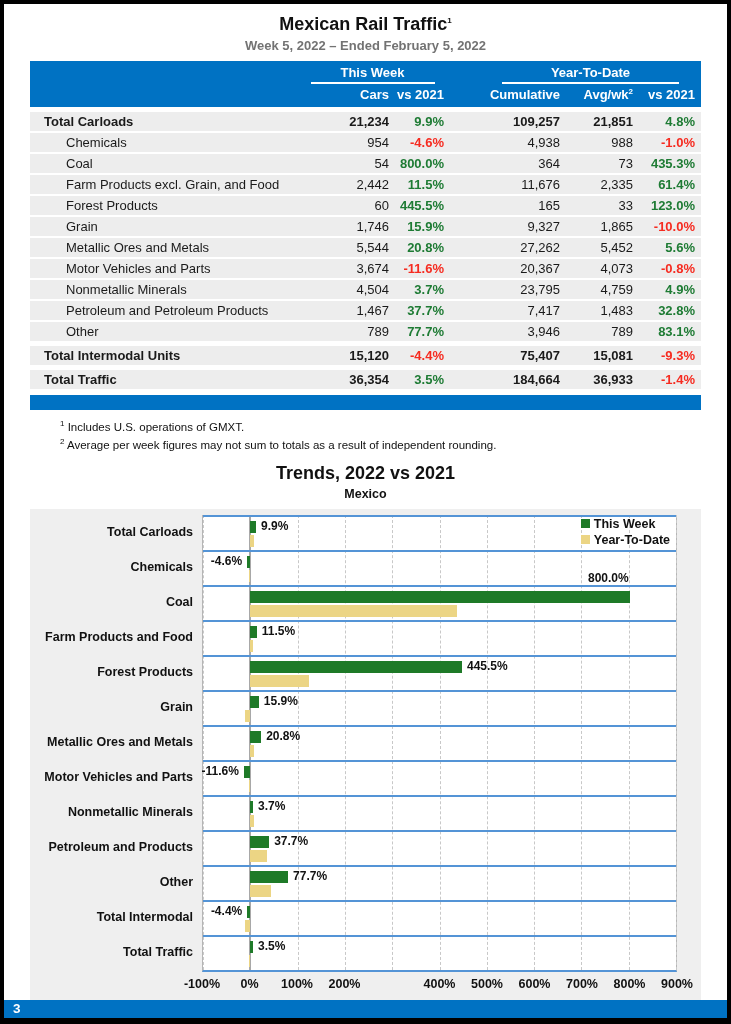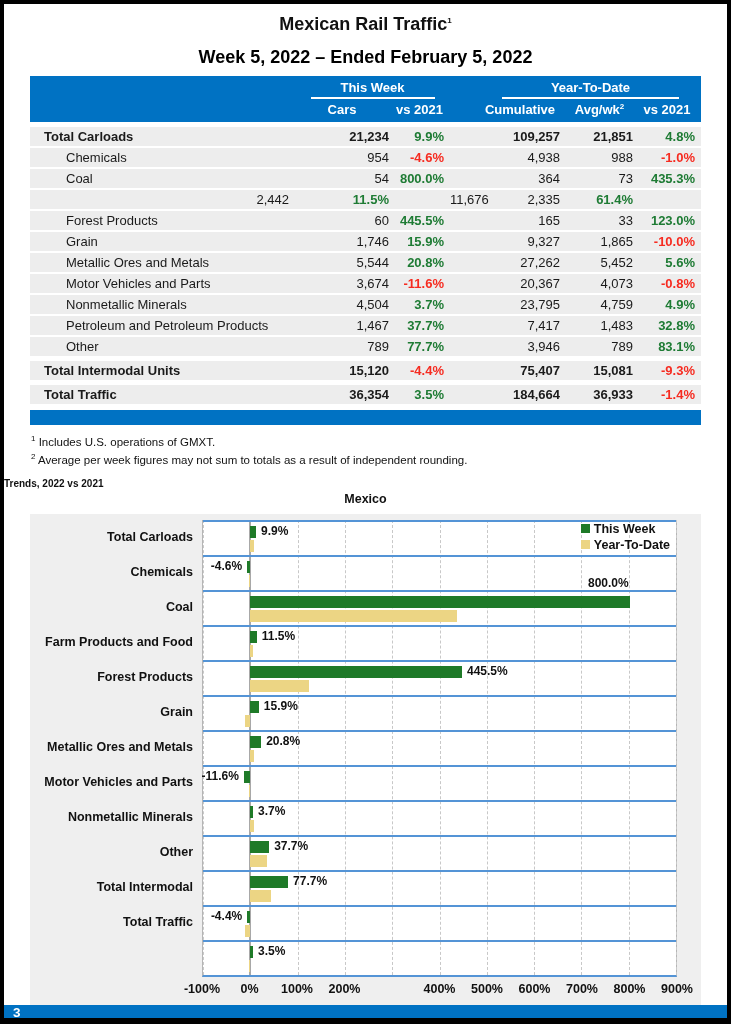--- a/index.html
+++ b/index.html
@@ -9,47 +9,47 @@
     background:#ffffff;
     border:4px solid #000;
     border-bottom-width:6px;
     display:flex; flex-direction:column;
     overflow:hidden;
   }
   sup { font-size:8px; vertical-align:super; }
 
   
   .page-title { text-align:center; font-size:18px; font-weight:bold; margin-top:10px; color:#111; }
-  .page-subtitle { text-align:center; font-size:18px; font-weight:bold; margin-top:12px; color:#000000; }
+  .page-subtitle { text-align:center; font-size:13px; font-weight:bold; margin-top:3px; color:#737373; }
 
   
   .table-wrap { width:671px; margin:8px auto 0 auto; }
   .tgrid { display:grid; grid-template-columns:265px 100px 55px 30px 86px 73px 62px; align-items:center; }
   .thead { background:#0072c3; color:#fff; font-weight:bold; font-size:13px; padding:4px 0 5px 0; }
   .thead .grp-row { display:grid; grid-template-columns:265px 155px 30px 221px; }
   .grp-cell { text-align:center; }
   .grp-cell .grp-inner { display:inline-block; padding:0 14px 2px 14px; border-bottom:2px solid #fff; min-width:80%; }
   .col-row { margin-top:3px; }
-  .col-row .hc { text-align:center; padding-right:6px; }
+  .col-row .hc { text-align:right; padding-right:6px; }
   .trow { font-size:13px; background:#ededed; margin-top:2px; min-height:19px; }
   .trow.total { background:#ededed; margin-top:5px; font-weight:bold; }
   .trow .label { padding-left:36px; color:#1a1a1a; }
   .trow.total .label { padding-left:14px; }
   .trow .num { text-align:right; padding-right:6px; color:#1a1a1a; }
   .trow .pct { text-align:right; padding-right:6px; font-weight:bold; }
   .pct.up { color:#1e7b34; }
   .pct.down { color:#f62b20; }
   .table-bottom-bar { height:15px; background:#0072c3; margin-top:6px; }
 
   
-  .footnotes { margin:9px 0 0 27px; font-size:11.5px; color:#111; }
+  .footnotes { margin:9px 0 0 56px; font-size:11.5px; color:#111; }
   .footnotes .fn { margin-bottom:4px; }
 
   
-  .chart-title { text-align:left; font-size:10px; font-weight:bold; margin-top:8px; color:#111; }
+  .chart-title { text-align:center; font-size:18px; font-weight:bold; margin-top:8px; color:#111; }
   .chart-subtitle { text-align:center; font-size:12.5px; font-weight:bold; margin-top:3px; color:#111; }
   .chart-panel { width:671px; margin:8px auto 0 auto; background:#efefef; padding:6px 24px 4px 0; }
   .chart-body { display:flex; }
   .gutter { width:172px; flex:none; display:flex; flex-direction:column; }
   .cat-label { height:35px; display:flex; align-items:center; justify-content:flex-end;
                padding-right:9px; font-size:12.5px; font-weight:bold; color:#111; text-align:right; line-height:13px; }
   .plot { flex:1; position:relative; background:#fff; border-left:1px solid #b5b5b5; border-right:1px solid #b5b5b5; border-bottom:2px solid #5494d6; }
   .gridline { position:absolute; top:0; bottom:0; width:0; border-left:1px dashed #c8c8c8; z-index:0; }
   .zeroline { position:absolute; top:0; bottom:0; width:2px; background:#a8a8a8; z-index:0; }
   .band { position:relative; height:35px; border-top:2px solid #5494d6; z-index:1; }
@@ -119,20 +119,21 @@
       <div class="trow tgrid">
         <div class="label">Coal</div>
         <div class="num">54</div>
         <div class="pct up">800.0%</div>
         <div></div>
         <div class="num">364</div>
         <div class="num">73</div>
         <div class="pct up">435.3%</div>
       </div>
       <div class="trow tgrid">
+        <div class="label">Farm Products excl. Grain, and Food</div>
         <div class="num">2,442</div>
         <div class="pct up">11.5%</div>
         <div></div>
         <div class="num">11,676</div>
         <div class="num">2,335</div>
         <div class="pct up">61.4%</div>
       </div>
       <div class="trow tgrid">
         <div class="label">Forest Products</div>
         <div class="num">60</div>
@@ -231,20 +232,21 @@
     <div class="gutter" id="chart-gutter">
         <div class="cat-label">Total Carloads</div>
         <div class="cat-label">Chemicals</div>
         <div class="cat-label">Coal</div>
         <div class="cat-label">Farm Products and Food</div>
         <div class="cat-label">Forest Products</div>
         <div class="cat-label">Grain</div>
         <div class="cat-label">Metallic Ores and Metals</div>
         <div class="cat-label">Motor Vehicles and Parts</div>
         <div class="cat-label">Nonmetallic Minerals</div>
+        <div class="cat-label">Petroleum and Products</div>
         <div class="cat-label">Other</div>
         <div class="cat-label">Total Intermodal</div>
         <div class="cat-label">Total Traffic</div>
       </div>
     <div class="plot" id="chart-plot">
       <div class="legend">
         <div class="lrow">
           <span class="swatch" id="sw-wk" style="background: rgb(30, 122, 40);"></span>
           <span>This Week</span>
         </div>

